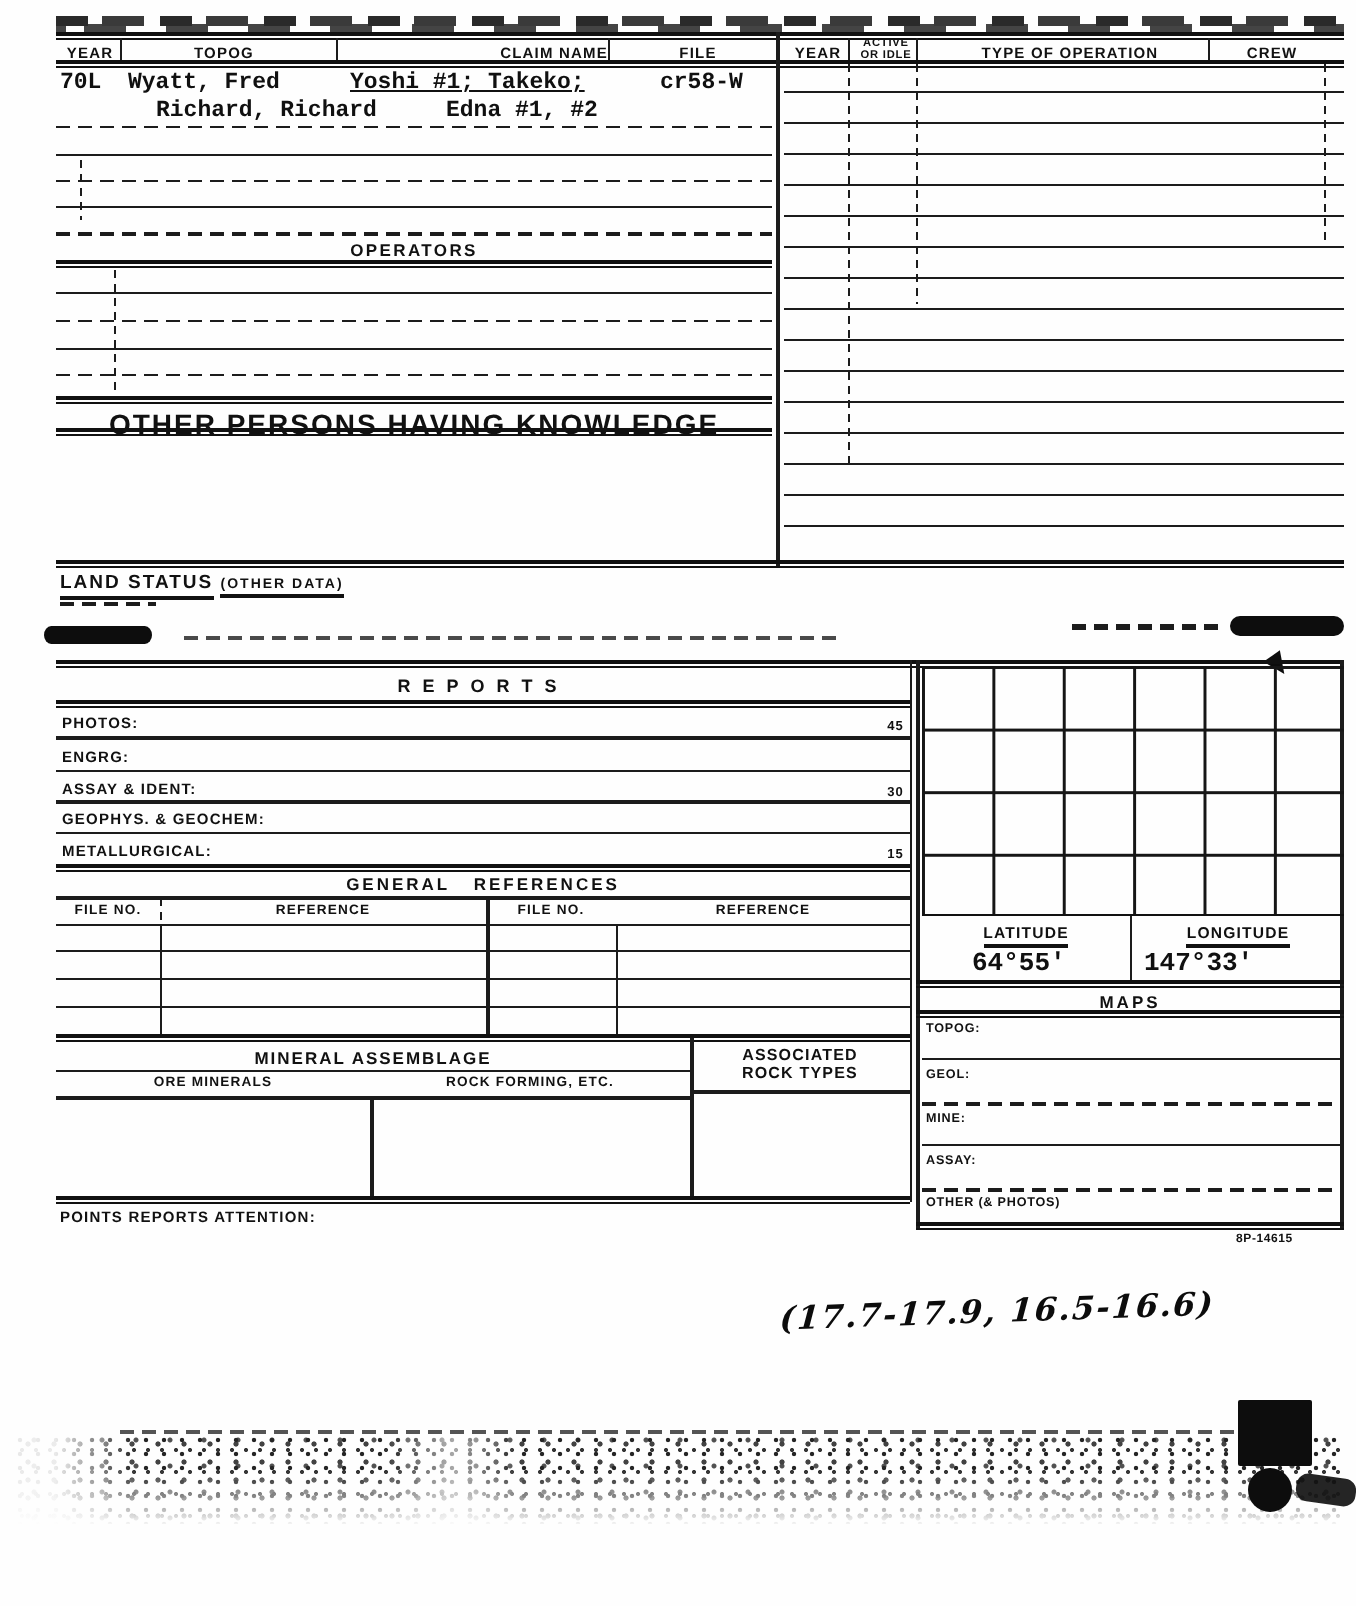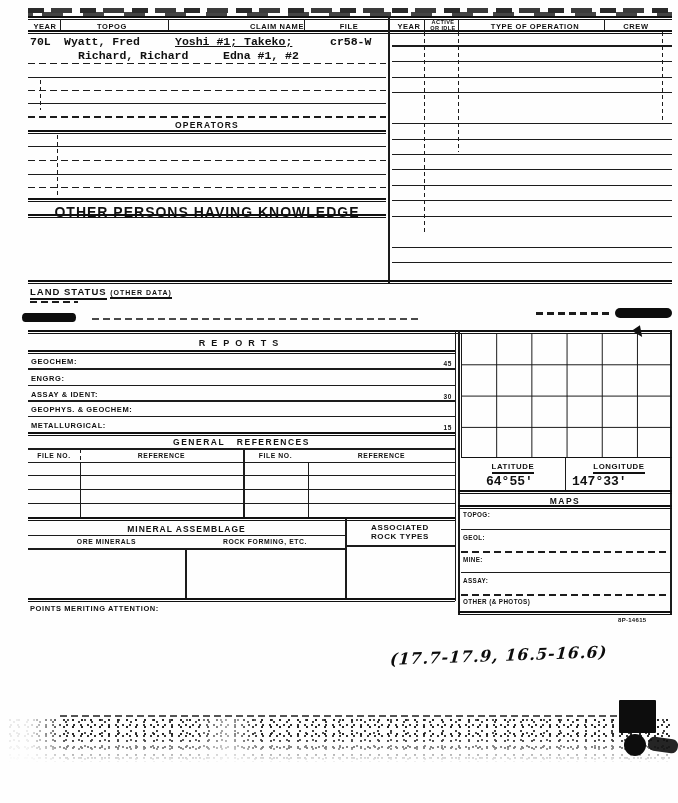--- a/index.html
+++ b/index.html
@@ -120,21 +120,21 @@
   <div class="blob" style="left:22px;top:313px;width:54px;height:9px;border-radius:4px/5px;"></div>
   <div class="hl dash" style="left:92px;top:318px;width:330px;height:2px;opacity:.8;"></div>
   <div class="hl dash" style="left:536px;top:312px;width:76px;height:3px;"></div>
   <div class="blob" style="left:615px;top:308px;width:57px;height:10px;border-radius:5px;"></div>
   <div class="arrow-mark" style="left:634px;top:327px;"></div>
 
   <div class="dbl" style="left:28px;top:330px;width:644px;"></div>
   <div class="lbl c" style="left:28px;top:338px;width:427px;font-size:9px;letter-spacing:6px;">REPORTS</div>
   <div class="dbl" style="left:28px;top:350px;width:427px;"></div>
 
-  <div class="lbl" style="left:31px;top:357px;">GEOCHEM:</div>
+  <div class="lbl" style="left:31px;top:357px;">PHOTOS:</div>
   <div class="lbl" style="left:437px;top:360px;width:15px;text-align:right;font-size:6.5px;">45</div>
   <div class="hl thick" style="left:28px;top:368px;width:427px;"></div>
   <div class="lbl" style="left:31px;top:374px;">ENGRG:</div>
   <div class="hl" style="left:28px;top:385px;width:427px;"></div>
   <div class="lbl" style="left:31px;top:390px;">ASSAY &amp; IDENT:</div>
   <div class="lbl" style="left:437px;top:393px;width:15px;text-align:right;font-size:6.5px;">30</div>
   <div class="hl thick" style="left:28px;top:400px;width:427px;"></div>
   <div class="lbl" style="left:31px;top:405px;">GEOPHYS. &amp; GEOCHEM:</div>
   <div class="hl" style="left:28px;top:416px;width:427px;"></div>
   <div class="lbl" style="left:31px;top:421px;">METALLURGICAL:</div>
@@ -163,21 +163,21 @@
   </div>
   <div class="hl" style="left:28px;top:535px;width:317px;"></div>
   <div class="lbl c" style="left:28px;top:538px;width:157px;font-size:6.8px;">ORE MINERALS</div>
   <div class="lbl c" style="left:185px;top:538px;width:160px;font-size:6.8px;">ROCK FORMING, ETC.</div>
   <div class="hl thick" style="left:28px;top:548px;width:317px;"></div>
   <div class="hl thick" style="left:345px;top:545px;width:110px;"></div>
   <div class="vl" style="left:185px;top:548px;height:50px;width:2px;"></div>
   <div class="vl" style="left:345px;top:519px;height:79px;width:2px;"></div>
   <div class="dbl" style="left:28px;top:598px;width:427px;"></div>
 
-  <div class="lbl" style="left:30px;top:604px;font-size:7.5px;">POINTS MERITING ATTENTION:</div>
+  <div class="lbl" style="left:30px;top:604px;font-size:7.5px;">POINTS REPORTS ATTENTION:</div>
 
   <div class="vl" style="left:455px;top:330px;height:271px;"></div>
   <div class="vl" style="left:458px;top:330px;height:285px;width:2px;"></div>
   <div class="vl" style="left:670px;top:330px;height:285px;width:1.5px;"></div>
   <div class="grid"></div>
 
   <div class="lbl c" style="left:461px;top:462px;width:104px;font-size:7.8px;">
     <span class="undl">LATITUDE</span>
   </div>
   <div class="lbl c" style="left:567px;top:462px;width:104px;font-size:7.8px;">

